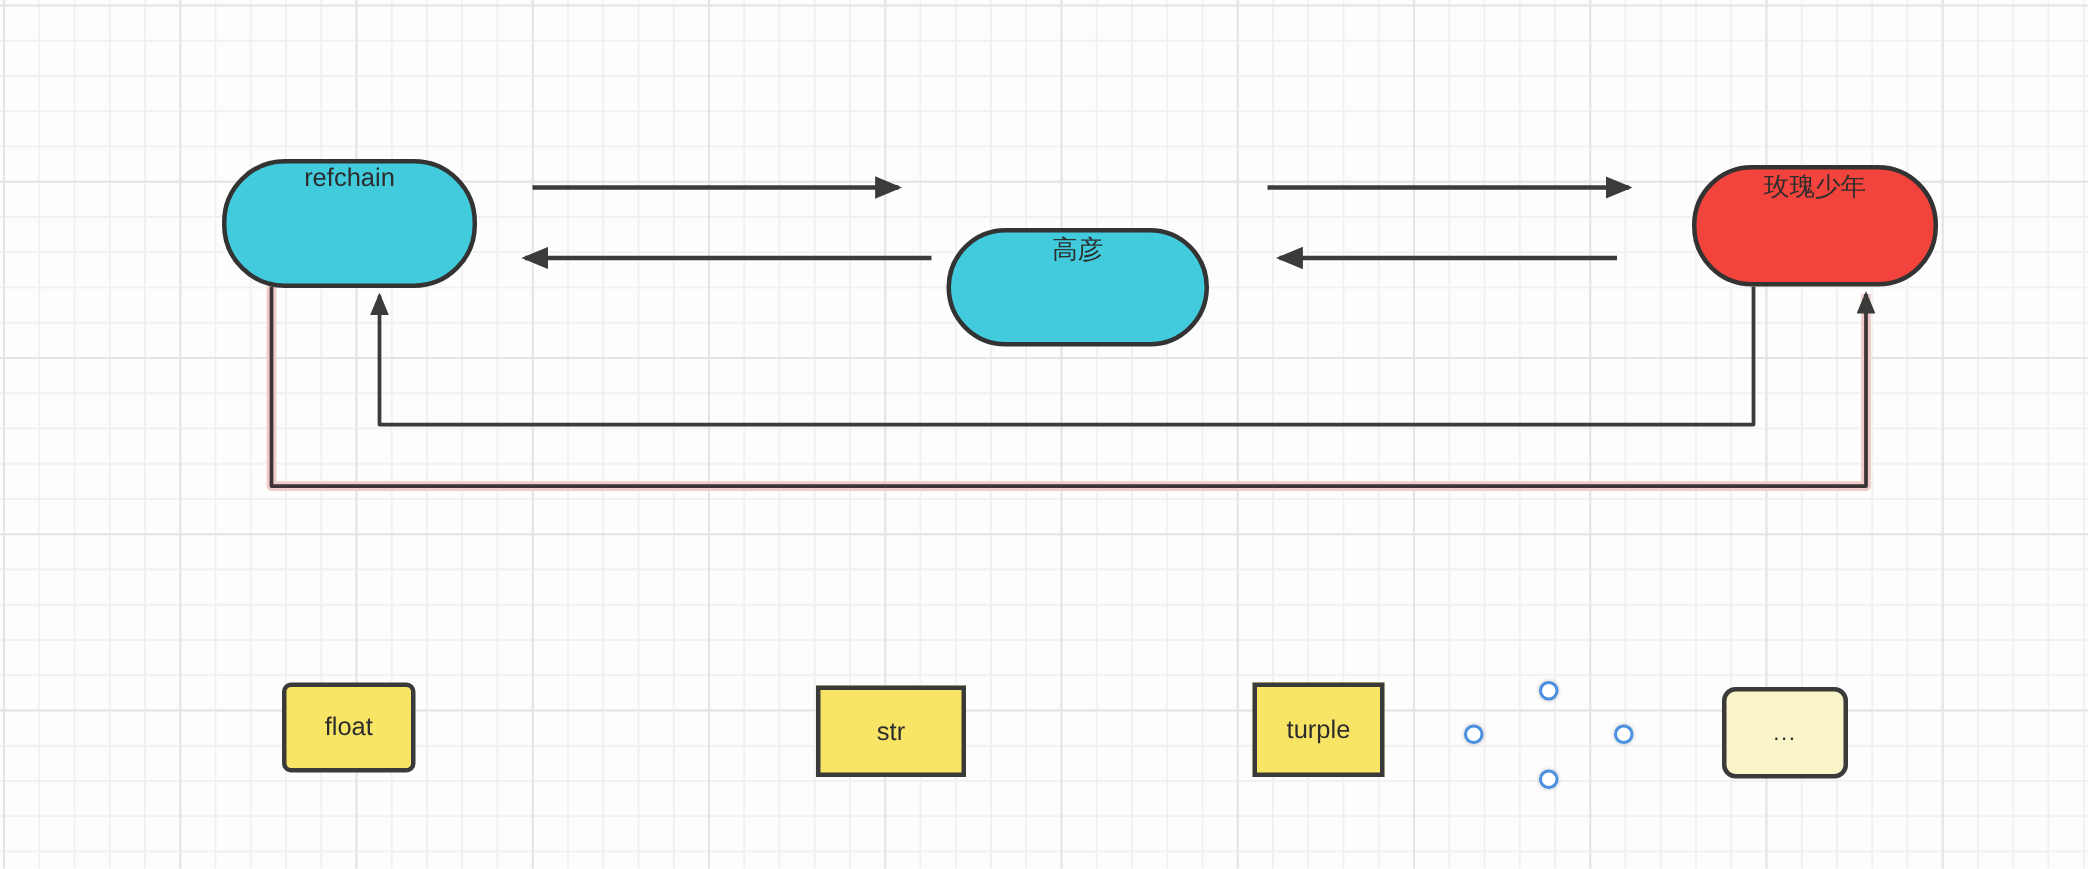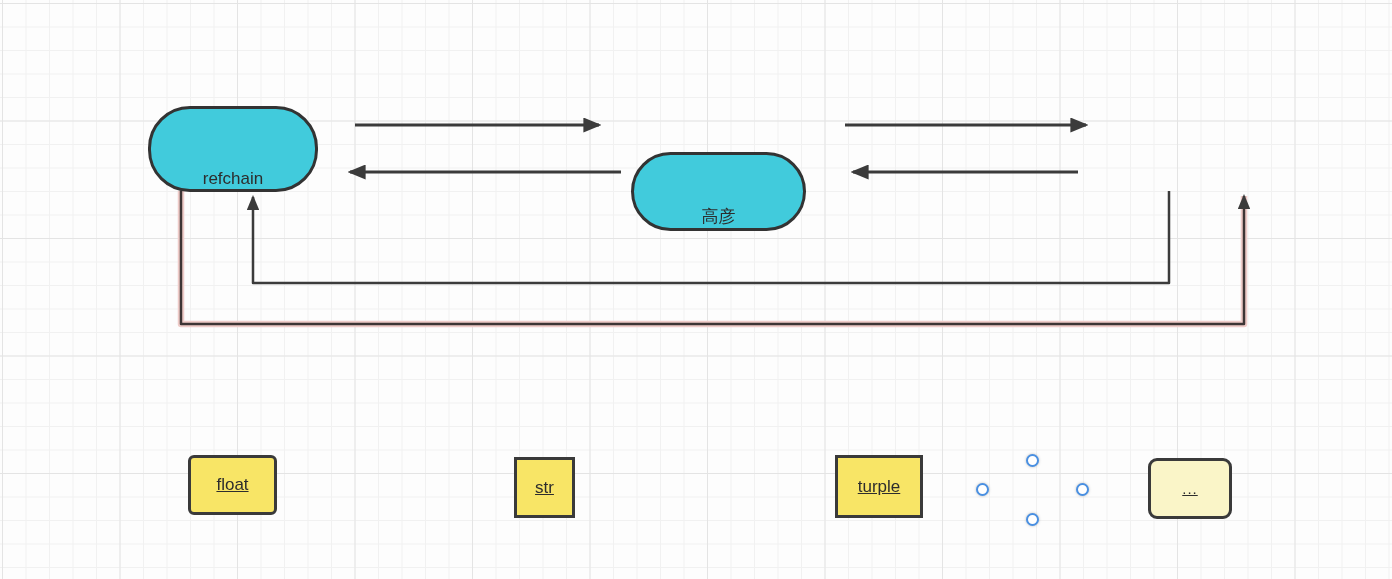--- a/index.html
+++ b/index.html
@@ -20,21 +20,21 @@
     background-position: 2px 3px, 2px 3px, 2px 3px, 2px 3px;
   }
 
   .wires { position: absolute; left: 0; top: 0; z-index: 1; }
 
   .node {
     position: absolute;
     z-index: 2;
     box-sizing: border-box;
     display: flex;
-    align-items: flex-end;
+    align-items: flex-start;
     justify-content: center;
     border: 3px solid #333333;
     color: #2d2d2d;
     font-size: 17px;
     cursor: default;
   }
   .stadium { border-radius: 42px; }
 
   .n-refchain { left: 148px; top: 106px; width: 170px; height: 86px; background: #41CBDC; }
   .n-gaoyan   { left: 631px; top: 111px; width: 175px; height: 79px; background: #41CBDC; border-radius: 40px; margin-top: 41px; }
@@ -44,25 +44,24 @@
     position: absolute;
     z-index: 2;
     box-sizing: border-box;
     display: flex;
     align-items: center;
     justify-content: center;
     border: 3px solid #3a3a3a;
     color: #2d2d2d;
     font-size: 17px;
     cursor: default;
-    text-decoration: underline;
   }
   .t-float  { left: 188px;  top: 455px; width: 89px;  height: 60px; background: #F8E566; border-radius: 6px; }
   .t-int    { left: 352px;  top: 453px; width: 86px;  height: 64px; background: #7CC67E; }
-  .t-str    { left: 514px;  top: 457px; width: 61px;  height: 61px; background: #F8E566; }
+  .t-str    { left: 544px;  top: 457px; width: 100px;  height: 61px; background: #F8E566; }
   .t-list   { left: 668px;  top: 458px; width: 98px;  height: 58px; background: #7CC67E; }
   .t-turple { left: 835px;  top: 455px; width: 88px;  height: 63px; background: #F8E566; }
   .t-dict   { left: 983px;  top: 460px; width: 100px; height: 59px; background: #7CC67E; }
   .t-dots   { left: 1148px; top: 458px; width: 84px;  height: 61px; background: #FAF5C8; border-radius: 9px; font-size: 15px; letter-spacing: 1px; }
 
   .handle {
     position: absolute;
     z-index: 3;
     width: 13px;
     height: 13px;
@@ -104,20 +103,23 @@
   </svg>
 
   <div class="node stadium n-refchain">
     <span>refchain</span>
   </div>
 
   <div class="node n-gaoyan">
     <span>高彦</span>
   </div>
 
+  <div class="node n-rose">
+    <span>玫瑰少年</span>
+  </div>
 
   <div class="tbox t-float">
     <span>float</span>
   </div>
 
 
   <div class="tbox t-str">
     <span>str</span>
   </div>
 

